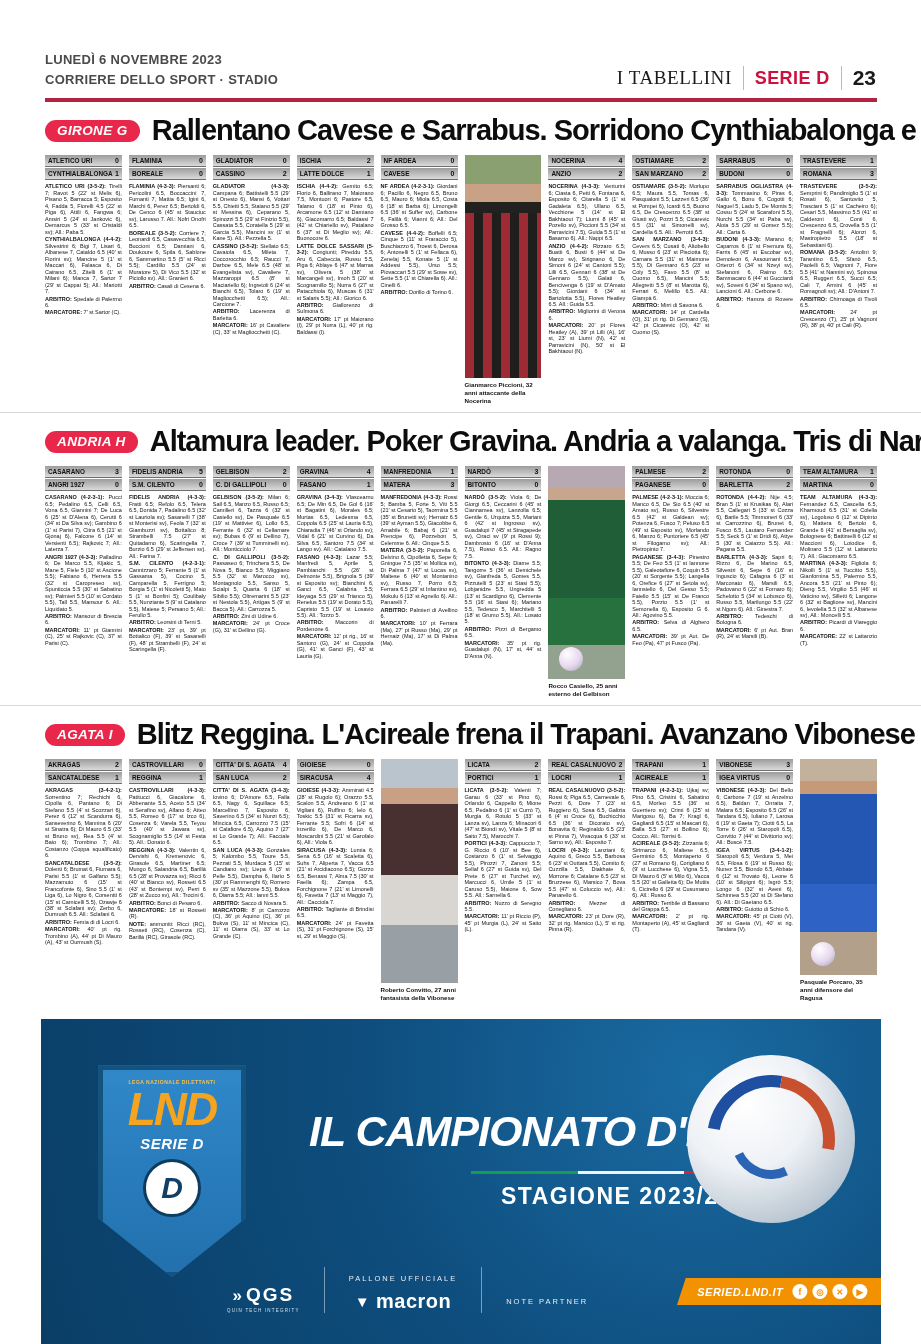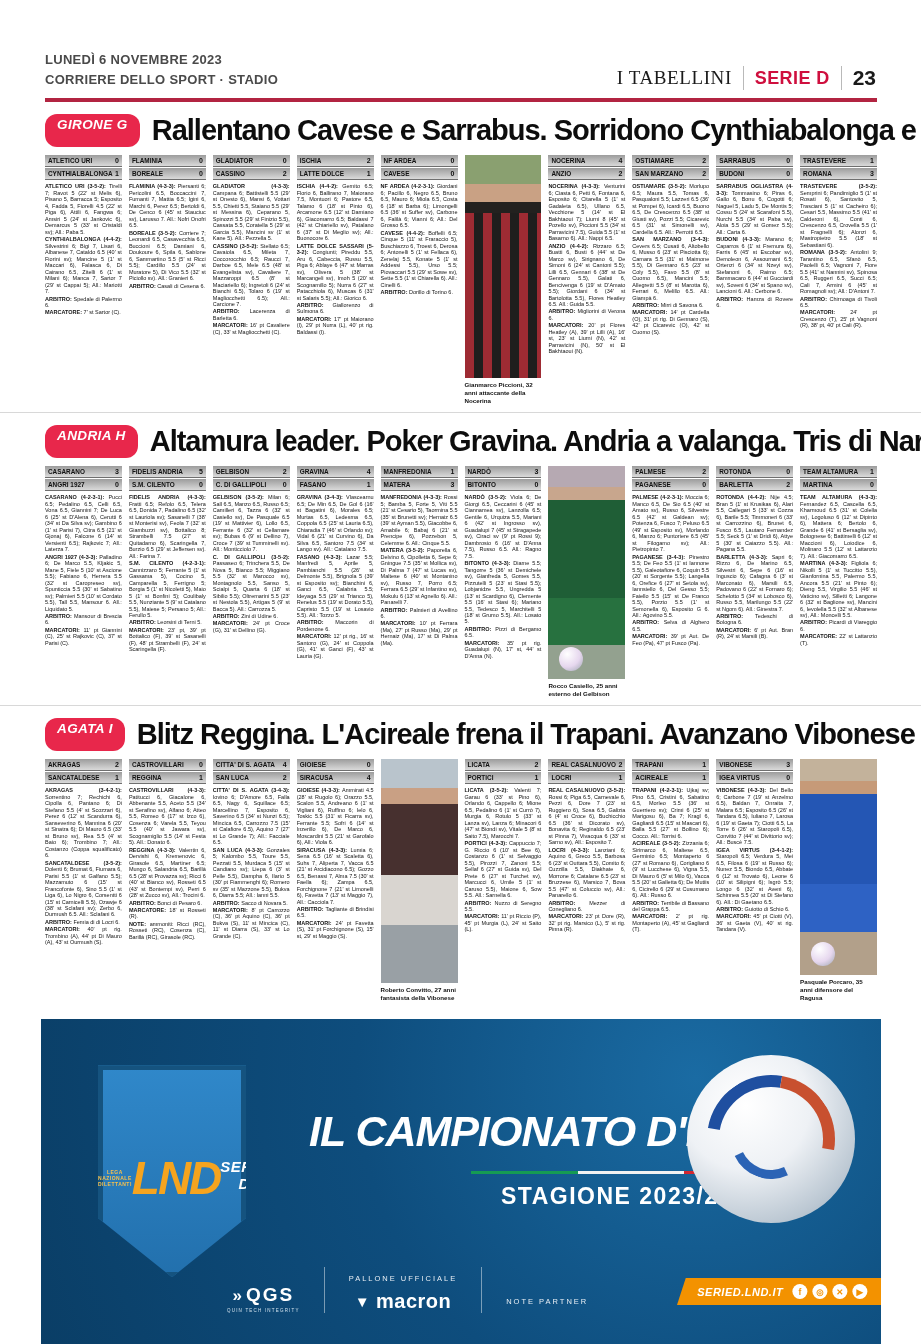--- a/index.html
+++ b/index.html
@@ -9,41 +9,41 @@
   .hdr-left{font-size:13px;font-weight:bold;color:#4a4a4a;line-height:1.55;letter-spacing:.3px;text-transform:uppercase}
   .hdr-right{display:flex;align-items:center;gap:11px}
   .tabellini{font-family:"Liberation Serif",serif;font-size:19px;letter-spacing:.6px;color:#1a1a1a}
   .vbar{width:1px;height:24px;background:#b9b9b9}
   .serie{color:#cf0f3e;font-weight:800;font-size:18px;letter-spacing:.4px}
   .pageno{font-size:21px;font-weight:800;color:#1a1a1a}
   .redrule{height:4px;background:#b22441;margin:0 44px 0 45px}
   
   .girone{padding:0 44px 0 45px}
   .girone.bord{border-top:1px solid #d8d8d8;margin-top:7px}
-  .g-head{display:flex;margin:12px 0 8px}
+  .g-head{display:flex;align-items:center;margin:12px 0 8px}
   .pill{background:#e8274b;color:#fff;font-style:italic;font-weight:800;font-size:13.5px;padding:3px 12px 4px;border-radius:12px;letter-spacing:.4px;white-space:nowrap}
   .g-title{font-size:29px;font-weight:900;letter-spacing:-1px;margin:0 0 0 12px;white-space:nowrap;color:#0d0d0d}
   .cols{display:grid;gap:7px;overflow:hidden}
   .h-g .cols{height:250px}.h-h .cols{height:232px}.h-i .cols{height:243px}
   .sb .row{display:flex;justify-content:space-between;align-items:center;background:linear-gradient(180deg,#9c9c9c,#dadada);font-weight:800;font-size:6.4px;padding:2px 3px;margin-bottom:1px;border-bottom:1px solid #6f6f6f;text-transform:uppercase}
   .sb .row .sc{font-size:7px}
   .bd{font-size:5.5px;line-height:1.18;text-align:justify;margin-top:3px;color:#141414}
   .bd p{margin:0 0 1px}
   .bd b::after{content:" "}
   .photo{margin:0;display:flex;flex-direction:column;height:100%}
   .photo .ph{flex:1;position:relative}
   .photo .ph.ball::after{content:"";position:absolute;left:14%;bottom:4%;width:24px;height:24px;border-radius:50%;background:radial-gradient(circle at 35% 30%,#fff 0%,#e6d7ee 55%,#9aa4ae 100%)}
   .cap{font-weight:700;font-size:6.2px;line-height:1.3;margin-top:3px}
   .ph.piccioni{background:linear-gradient(180deg,#8aa070 0 13%,#c9a184 13% 21%,#23211f 21% 26%,transparent 26%),repeating-linear-gradient(90deg,#9e2b33 0 9px,#1f1e1d 9px 18px)}
   .ph.casiello{background:linear-gradient(180deg,#b6a9b2 0 10%,#c8a68d 10% 16%,#1f5e36 16% 62%,#27713f 62% 84%,#93a18f 84%)}
   .ph.convitto{background:linear-gradient(180deg,#b9c4cc 0 13%,#c9a084 13% 20%,#47302f 20% 52%,#d9d5d0 52% 74%,#99a0a5 74%)}
   .ph.porcaro{background:linear-gradient(180deg,#c3b29b 0 10%,#c69a78 10% 16%,#2456b4 16% 58%,#2e62c4 58% 80%,#b2a08a 80%)}
   
   .banner{position:relative;margin:17px 40px 0 41px;height:328px;background:radial-gradient(circle at 78% 18%,#1a6ba3 0%,#0e4d7d 48%,#0a3e66 100%);overflow:hidden}
-  .shield{position:absolute;left:57px;top:46px;width:148px;height:212px;background:linear-gradient(180deg,#3088ca,#2270ad);box-shadow:inset 0 0 0 5px #15537f;clip-path:polygon(0 0,100% 0,100% 72%,50% 100%,0 72%);display:flex;flex-direction:row;align-items:center;padding-top:14px;box-sizing:border-box;text-align:center}
+  .shield{position:absolute;left:57px;top:46px;width:148px;height:212px;background:linear-gradient(180deg,#3088ca,#2270ad);box-shadow:inset 0 0 0 5px #15537f;clip-path:polygon(0 0,100% 0,100% 72%,50% 100%,0 72%);display:flex;flex-direction:column;align-items:center;padding-top:14px;box-sizing:border-box;text-align:right}
   .sh-org{color:#f7c14d;font-size:5px;letter-spacing:.5px;font-weight:700}
   .sh-lnd{color:#f5a41f;font-weight:900;font-style:italic;font-size:46px;letter-spacing:-2px;line-height:1.05}
   .sh-serie{color:#fff;font-style:italic;font-weight:800;font-size:15px;margin:1px 0 7px;letter-spacing:.5px}
   .sh-ball{width:52px;height:52px;background:#fff;border-radius:50%;display:flex;align-items:center;justify-content:center;color:#123f66;font-weight:900;font-size:30px;font-style:italic;border:3px solid #0d3c5f}
   .b-title{position:absolute;left:268px;top:88px;color:#fff;font-size:43px;font-weight:900;font-style:italic;letter-spacing:-1px;white-space:nowrap;margin:0}
   .trico{position:absolute;left:430px;top:152px;width:320px;height:3px;display:flex}
   .trico i{flex:1}.trico .tg{background:#169b53}.trico .tw{background:#f2f2f2}.trico .tr{background:#d22730}
   .season{position:absolute;left:460px;top:164px;color:#fff;font-size:23px;font-weight:600;letter-spacing:1.5px}
   .ballg{position:absolute;right:26px;top:36px;width:168px;height:168px;border-radius:50%;background:radial-gradient(circle at 35% 30%,#ffffff 0%,#eef1f5 40%,#bcc8d3 75%,#8fa3b5 100%)}
   .ballg::before{content:"";position:absolute;inset:20px;border-radius:50%;border:12px solid transparent;border-top-color:#1f4fa0;border-right-color:#c8502f;transform:rotate(-35deg)}

